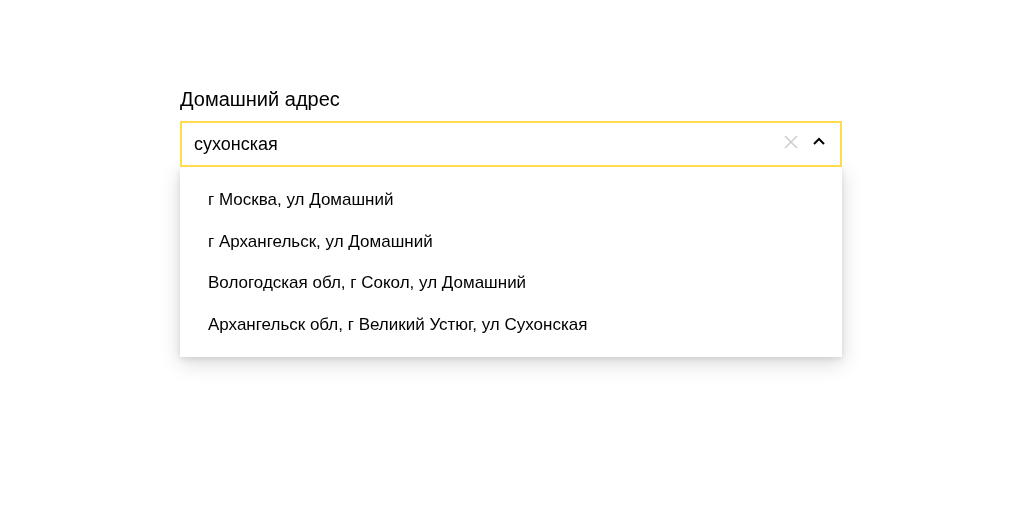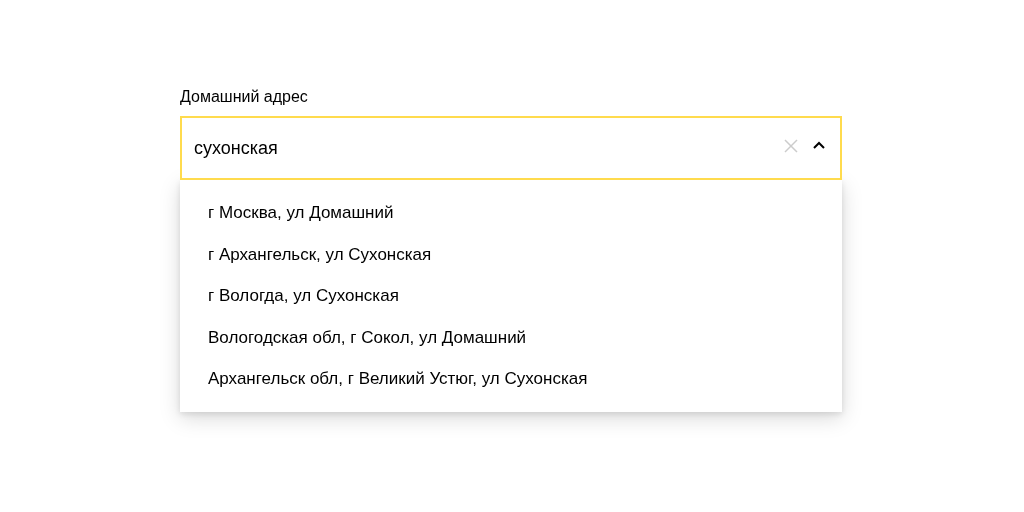--- a/index.html
+++ b/index.html
@@ -14,29 +14,29 @@
       height: 512px;
       position: relative;
     }
     .container {
       position: absolute;
       left: 180px;
       top: 88px;
       width: 662px;
     }
     .label {
-      font-size: 16px;
+      font-size: 20px;
       color: #000;
       margin-bottom: 10px;
     }
     .input-wrapper {
       position: relative;
       border: 2px solid #ffdb4d;
       background: #fff;
-      height: 64px;
+      height: 46px;
       display: flex;
       align-items: center;
       padding: 12px 12px;
     }
     .input-text {
       flex: 1;
       font-size: 18px;
       color: #000;
       border: none;
       outline: none;
@@ -100,18 +100,17 @@
       <span>
         <svg viewBox="0 0 14 14" fill="none" stroke="#000000" stroke-width="2">
           <polyline points="2,9 7,4 12,9"></polyline>
         </svg>
       </span>
     </div>
   </div>
 
   <div class="dropdown">
     <div class="dropdown-item">г Москва, ул Домашний</div>
-    <div class="dropdown-item">г Архангельск, ул Сухонская</div>
-    <div class="dropdown-item">г Вологда, ул Сухонская</div>
+    <div class="dropdown-item">г Архангельск, ул Домашний</div>
     <div class="dropdown-item">Вологодская обл, г Сокол, ул Домашний</div>
     <div class="dropdown-item">Архангельск обл, г Великий Устюг, ул Сухонская</div>
   </div>
 </div>
 
 </body></html>

